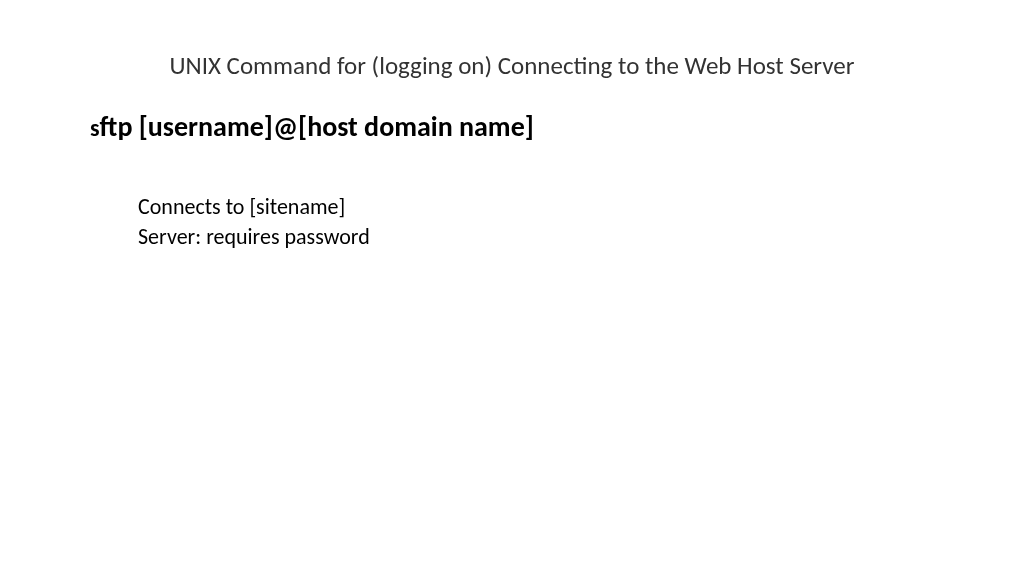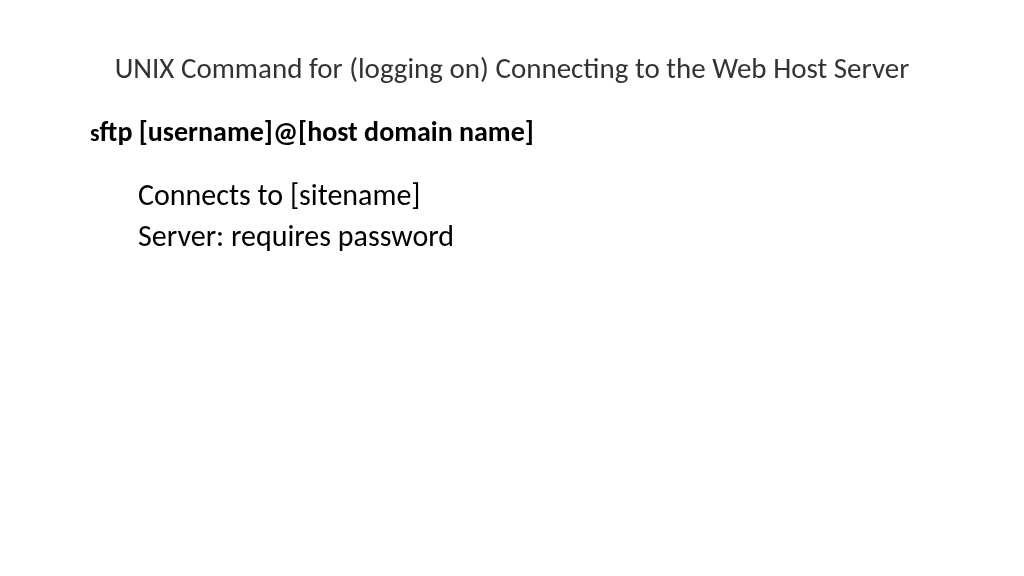--- a/index.html
+++ b/index.html
@@ -15,40 +15,40 @@
       color: #000000;
       position: relative;
       overflow: hidden;
     }
     .slide {
       width: 100%;
       height: 100%;
       padding: 50px 90px 0 90px;
     }
     .title {
-      font-size: 29px;
+      font-size: 25px;
       font-weight: 400;
       text-align: center;
       color: #333333;
       line-height: 1.25;
       margin-bottom: 28px;
     }
     .command-line {
       font-size: 28px;
       font-weight: 700;
       color: #000000;
-      margin-bottom: 26px;
+      margin-bottom: 48px;
     }
     .command-line .prefix {
       font-size: 24px;
       font-weight: 700;
     }
     .description {
       padding-left: 48px;
-      font-size: 30px;
+      font-size: 22px;
       color: #000000;
       line-height: 1.35;
     }
     .desc-line {
       display: block;
     }
   </style>
 </head>
 <body>
 

